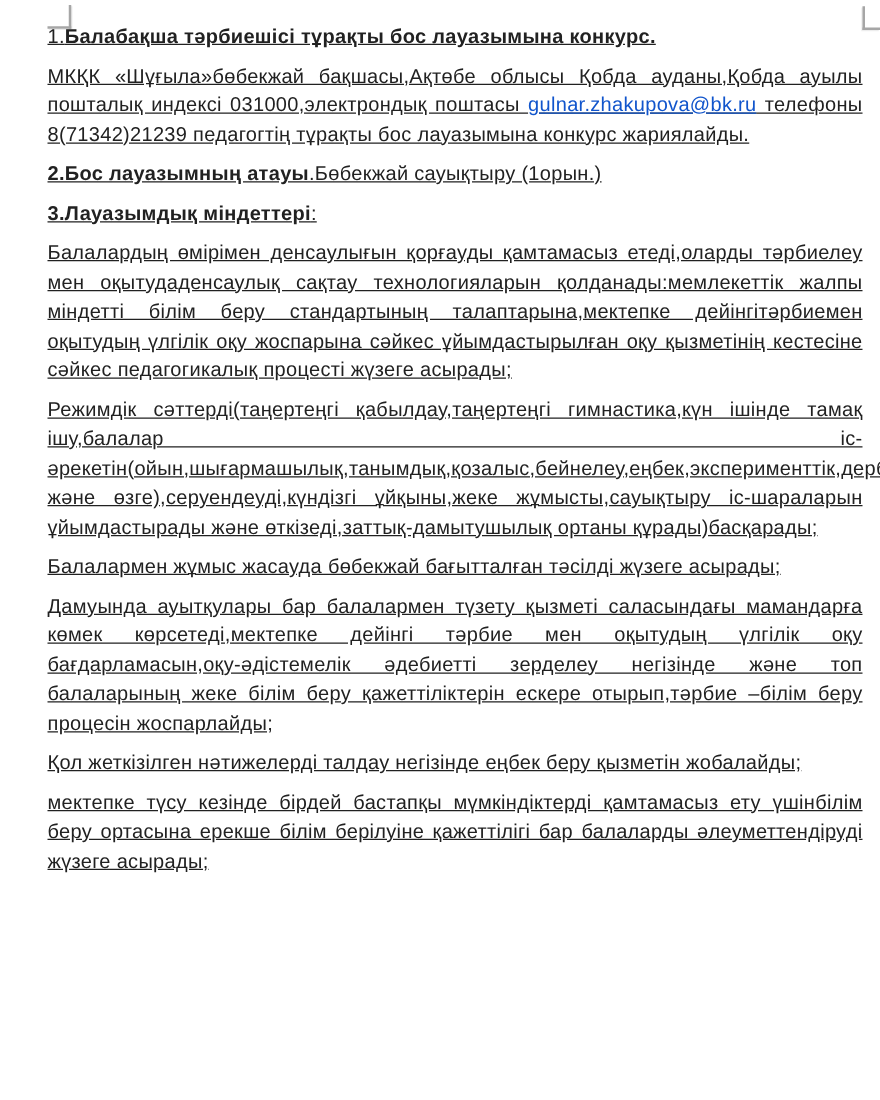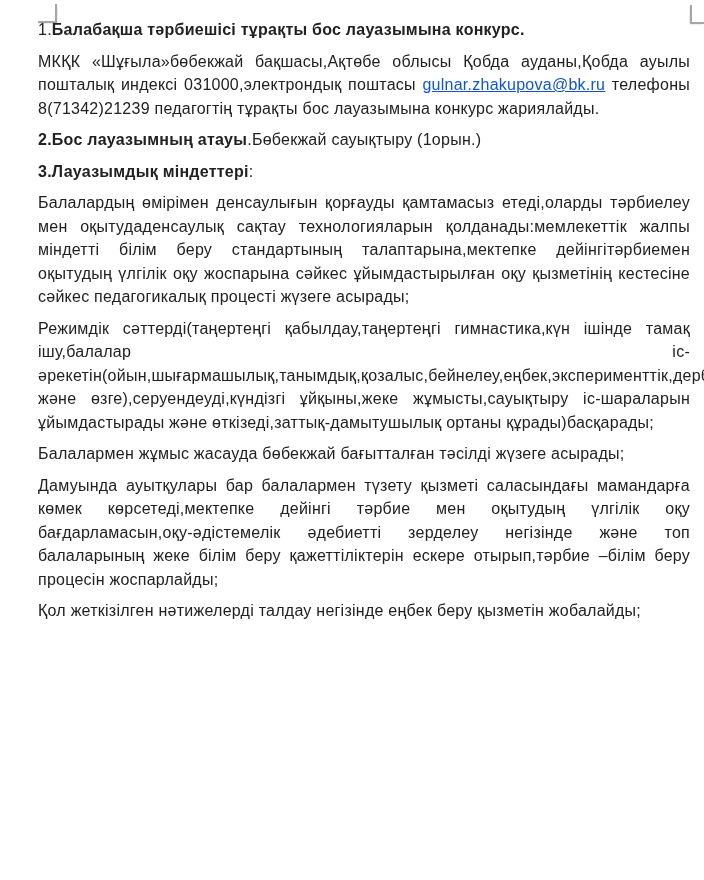--- a/index.html
+++ b/index.html
@@ -10,20 +10,21 @@
     background: #ffffff;
     font-family: "Liberation Sans", "DejaVu Sans", sans-serif;
     color: #212121;
   }
   .page {
     position: relative;
     box-sizing: border-box;
     width: 704px;
     height: 672px;
     padding: 18px 14px 0 38px;
+    text-decoration: underline;
   }
   
   .mark {
     position: absolute;
     box-sizing: border-box;
   }
   .mark-tl {
     left: 38px; top: 4px;
     width: 19px; height: 19px;
     border-right: 2px solid #a6a6a6;
@@ -68,14 +69,15 @@
 
   <p><span class="b">2.Бос лауазымның атауы</span><span>.Бөбекжай сауықтыру (1орын.)</span></p>
 
   <p><span class="b">3.Лауазымдық міндеттері</span><span>:</span></p>
 
   <p class="justify">Балалардың өмірімен денсаулығын қорғауды қамтамасыз етеді,оларды тәрбиелеу мен оқытудаденсаулық сақтау технологияларын қолданады:мемлекеттік жалпы міндетті білім беру стандартының талаптарына,мектепке дейінгітәрбиемен оқытудың үлгілік оқу жоспарына сәйкес ұйымдастырылған оқу қызметінің кестесіне сәйкес педагогикалық процесті жүзеге асырады;</p>
   <p class="justify">Режимдік сәттерді(таңертеңгі қабылдау,таңертеңгі гимнастика,күн ішінде тамақ ішу,балалар іс-әрекетін(ойын,шығармашылық,танымдық,қозалыс,бейнелеу,еңбек,эксперименттік,дербес және өзге),серуендеуді,күндізгі ұйқыны,жеке жұмысты,сауықтыру іс-шараларын ұйымдастырады және өткізеді,заттық-дамытушылық ортаны құрады)басқарады;</p>
   <p class="justify">Балалармен жұмыс жасауда бөбекжай бағытталған тәсілді жүзеге асырады;</p>
   <p class="justify">Дамуында ауытқулары бар балалармен түзету қызметі саласындағы мамандарға көмек көрсетеді,мектепке дейінгі тәрбие мен оқытудың  үлгілік оқу бағдарламасын,оқу-әдістемелік әдебиетті зерделеу негізінде және топ балаларының  жеке білім беру қажеттіліктерін  ескере отырып,тәрбие –білім беру процесін жоспарлайды;</p>
   <p class="justify">Қол жеткізілген нәтижелерді талдау негізінде еңбек беру қызметін жобалайды;</p>
+  <p class="justify">мектепке түсу кезінде бірдей бастапқы мүмкіндіктерді қамтамасыз ету үшінбілім беру ортасына ерекше білім берілуіне қажеттілігі бар балаларды әлеуметтендіруді жүзеге асырады;</p>
 
 </div>
 
 </body></html>

